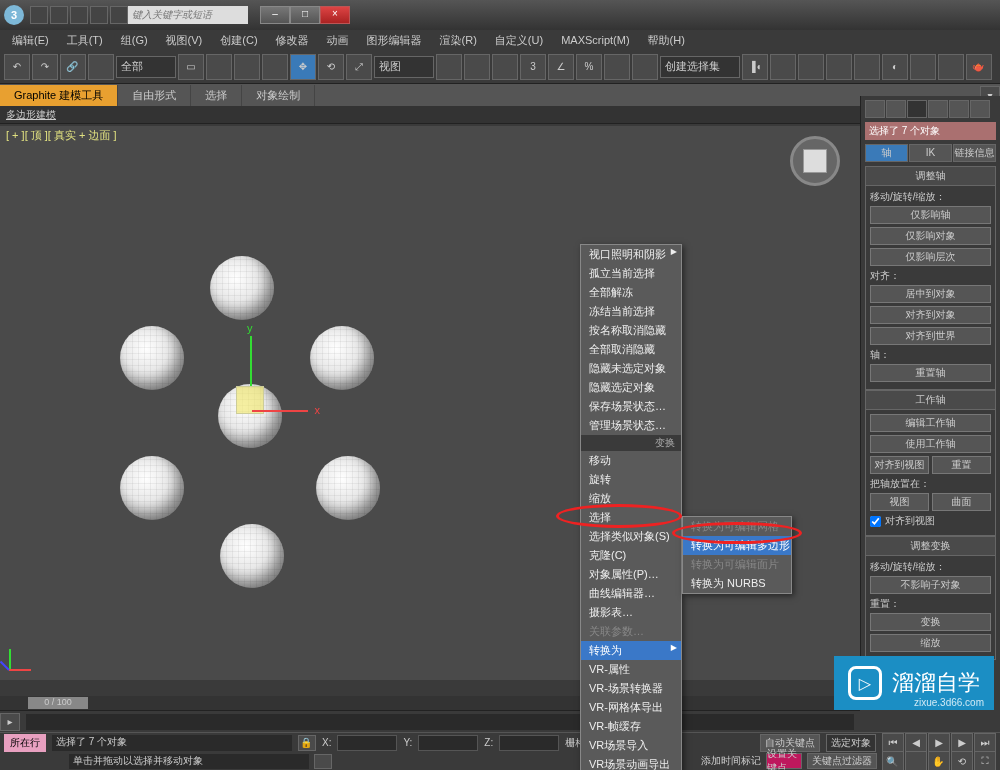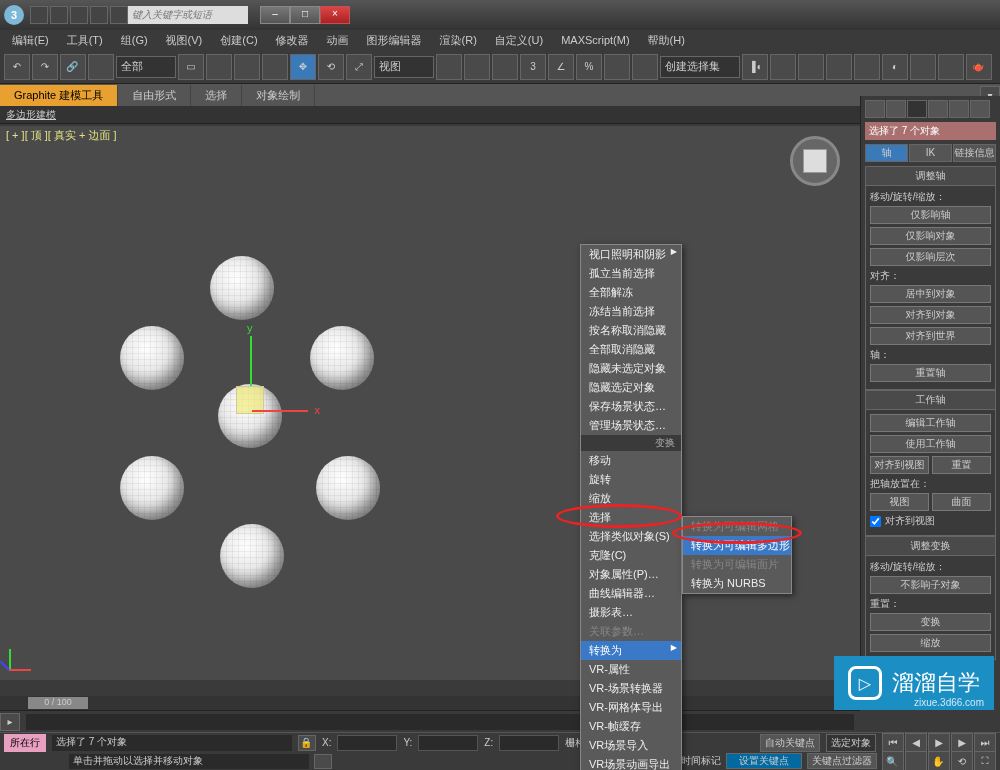--- a/index.html
+++ b/index.html
@@ -343,21 +343,21 @@
     <div class="tbtn">▶</div>
     <div class="tbtn">⏭</div>
   </div>
 </div>
 <div class="statusbar2">
   <div style="width:60px"></div>
   <div style="width:240px; background:#2a2a2a; height:15px; padding:0 4px">单击并拖动以选择并移动对象</div>
   <div class="tbtn" style="width:18px;height:15px"></div>
   <div style="flex:1"></div>
   <span>添加时间标记</span>
-  <div class="tbtn" style="width:76px;height:16px;background:#0369a1">设置关键点</div>
+  <div class="tbtn" style="width:36px;height:16px;background:#be185d">设置关键点</div>
   <div class="tbtn" style="width:70px;height:16px;background:#555">关键点过滤器</div>
   <div class="play-group">
     <div class="tbtn">🔍</div>
     <div class="tbtn"></div>
     <div class="tbtn">✋</div>
     <div class="tbtn">⟲</div>
     <div class="tbtn">⛶</div>
   </div>
 </div>
 

